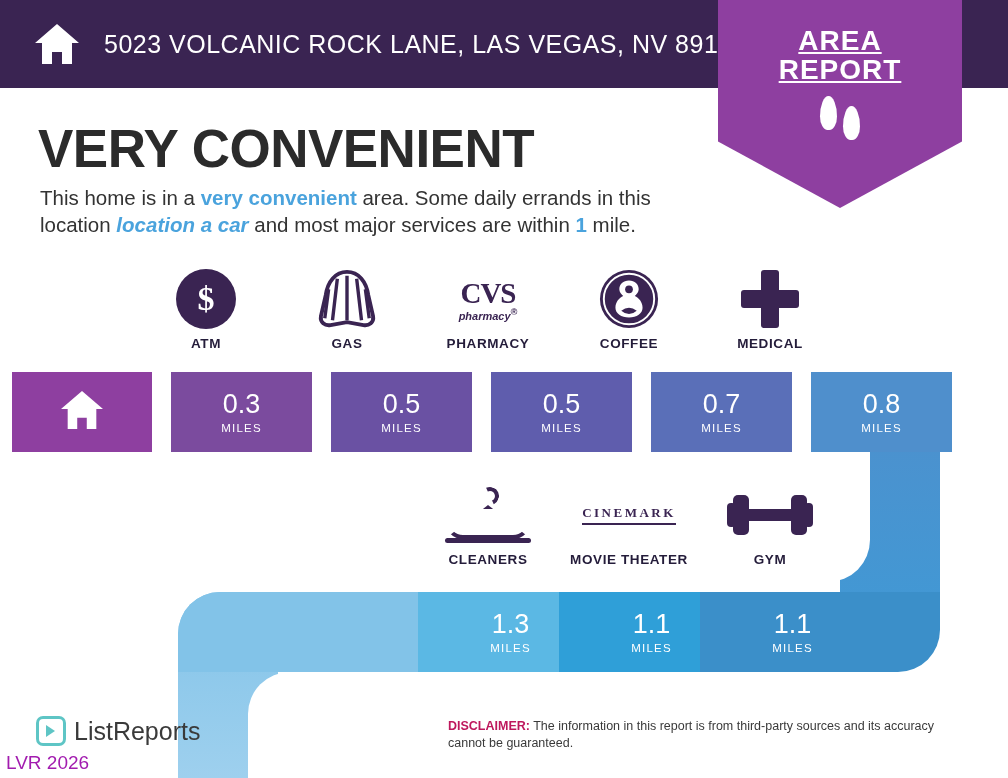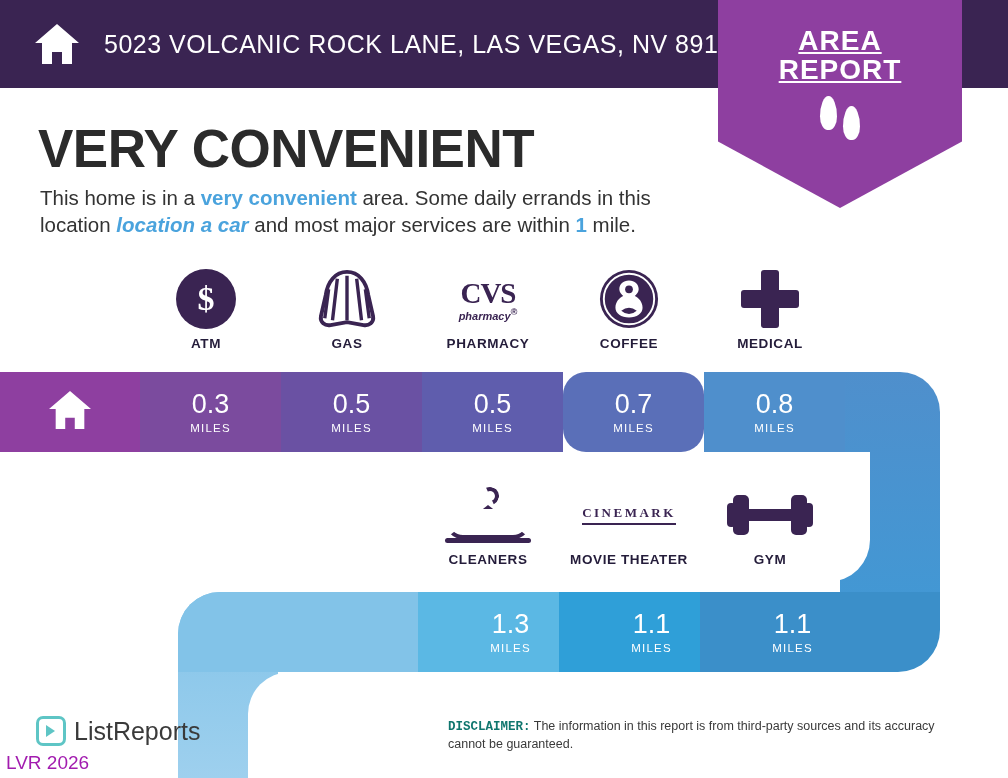--- a/index.html
+++ b/index.html
@@ -89,23 +89,24 @@
     position: relative; width: 58px; height: 58px;
   }
   .cross::before, .cross::after {
     content: ""; position: absolute; background: #3a2452; border-radius: 3px;
   }
   .cross::before { left: 20px; top: 0; width: 18px; height: 58px; }
   .cross::after { left: 0; top: 20px; width: 58px; height: 18px; }
 
   
   .bar1 {
-    position: absolute; left: 0; top: 372px; width: 940px; height: 80px;
+    position: absolute; left: 12px; top: 372px; width: 940px; height: 80px;
     display: flex;
     border-top-right-radius: 40px;
+    justify-content: space-between;
   }
   .bar1 .seg { height: 80px; display: flex; flex-direction: column; align-items: center; justify-content: center; color: #fff; }
   .seg-home { width: 140px; }
   .seg-val { font-size: 27px; line-height: 1; font-weight: 400; }
   .seg-unit { font-size: 11.5px; letter-spacing: 1.2px; margin-top: 4px; }
 
   
   .ribbon-right {
     position: absolute; left: 840px; top: 372px; width: 100px; height: 290px;
     background: linear-gradient(#4f8fcc, #3f9ad6);
@@ -176,21 +177,21 @@
     width: 0; height: 0; border-left: 9px solid #5ec5c5;
     border-top: 6px solid transparent; border-bottom: 6px solid transparent;
   }
   .logo-text { margin-left: 8px; font-size: 25px; color: #3a3a3a; }
   .lvr { position: absolute; left: 6px; top: 752px; font-size: 19px; color: #a21caf; }
 
   .disclaimer {
     position: absolute; left: 448px; top: 718px; width: 520px;
     font-size: 12.5px; line-height: 1.35; color: #3a3a3a;
   }
-  .disclaimer b { color: #0f766e; font-family: Liberation Mono, monospace; }
+  .disclaimer b { color: #be185d; }
 </style>
 </head>
 <body>
 
 <div class="page">
 
   <div class="header">
     <span class="header-home">
       <svg viewBox="0 0 46 44" width="46" height="44" aria-hidden="true">
         <path d="M23 2 L45 21 L38 21 L38 42 L28 42 L28 30 L18 30 L18 42 L8 42 L8 21 L1 21 Z" fill="#ffffff"></path>
@@ -282,21 +283,21 @@
       <div class="seg-unit">MILES</div>
     </div>
     <div class="seg" style="width:141px;background:#6a51a3;">
       <div class="seg-val">0.5</div>
       <div class="seg-unit">MILES</div>
     </div>
     <div class="seg" style="width:141px;background:#5f5dad;">
       <div class="seg-val">0.5</div>
       <div class="seg-unit">MILES</div>
     </div>
-    <div class="seg" style="width:141px;background:#5a6fb8;border-radius:23px;">
+    <div class="seg" style="width:141px;background:#5a6fb8;">
       <div class="seg-val">0.7</div>
       <div class="seg-unit">MILES</div>
     </div>
     <div class="seg" style="width:141px;background:#4f8fcc;">
       <div class="seg-val">0.8</div>
       <div class="seg-unit">MILES</div>
     </div>
   </div>
 
   <div class="icon-row2">

